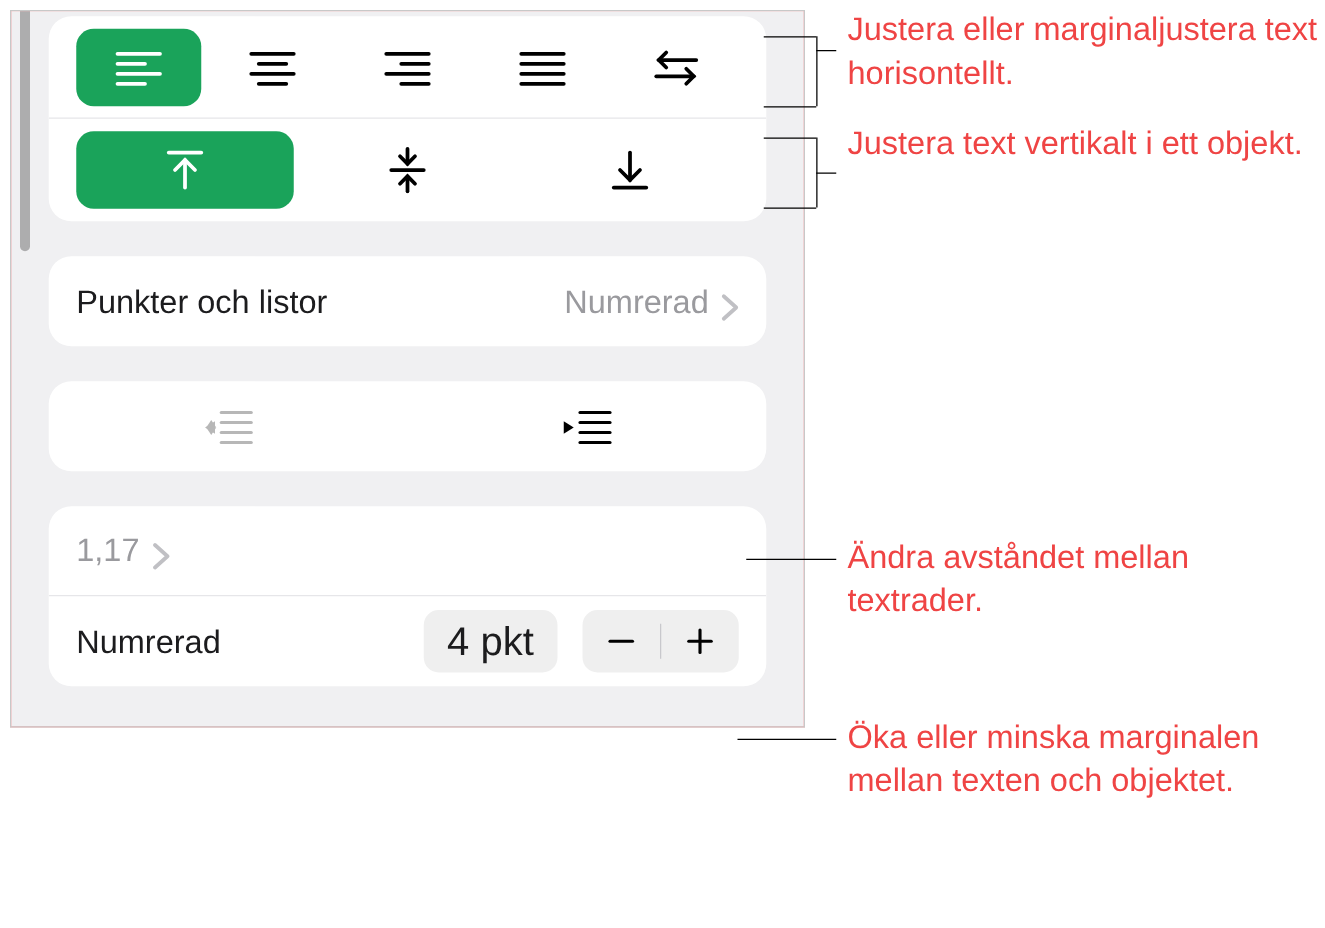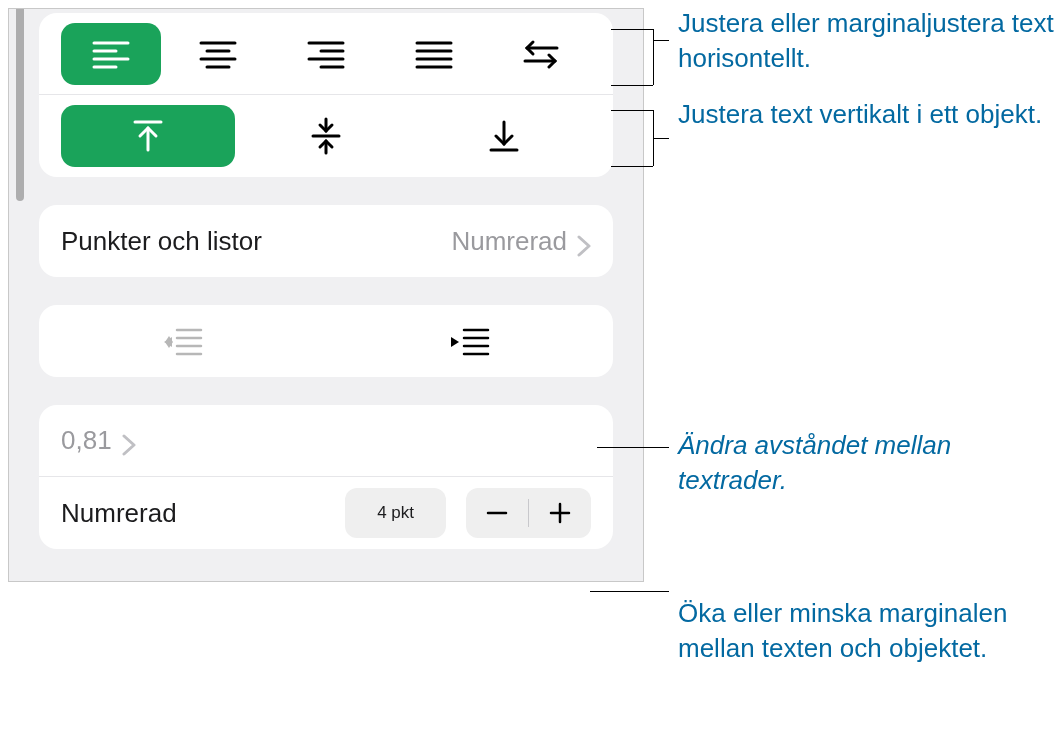--- a/index.html
+++ b/index.html
@@ -126,22 +126,22 @@
     height: 50px;
     margin-left: 12px;
     overflow: hidden;
   }
   .stepper-val {
     background: #efefef;
     border-radius: 12px;
     height: 50px;
     display: flex;
     align-items: center;
-    padding: 0 32px;
-    font-size: 17px;
+    padding: 0 19px;
+    font-size: 32px;
     color: #1c1c1e;
     margin-right: 8px;
   }
   .stepper-btn {
     width: 62px;
     height: 100%;
     display: flex;
     align-items: center;
     justify-content: center;
     font-size: 30px;
@@ -150,21 +150,21 @@
   }
   .stepper-sep {
     width: 1px;
     height: 28px;
     background: #c8c8cc;
   }
   .callout {
     position: absolute;
     font-size: 26px;
     line-height: 1.35;
-    color: #0369a1;
+    color: #ef4444;
   }
   .callout-line {
     position: absolute;
     height: 1px;
     background: #000;
   }
   .callout-bracket {
     position: absolute;
     width: 1px;
     background: #000;
@@ -309,21 +309,21 @@
               </g>
               <polygon points="1,11 9,16 1,21" fill="#000"></polygon>
             </svg>
           </div>
         </div>
       </div>
 
       <div class="card">
         <div class="list-row">
           <div class="right-group">
-            <span class="list-value">0,81</span>
+            <span class="list-value">1,17</span>
             <svg class="chevron" width="14" height="22">
               <polyline points="2,2 12,11 2,20" fill="none" stroke="#c0c0c4" stroke-width="3" stroke-linecap="round" stroke-linejoin="round"></polyline>
             </svg>
           </div>
         </div>
         <div class="list-row">
           <span class="list-label">Numrerad</span>
           <div class="right-group">
             <div class="stepper-val">4 pkt</div>
             <div class="stepper">
@@ -355,16 +355,16 @@
 <div class="callout-line" style="left:653px; top:40px; width:16px;"></div>
 <div class="callout" style="left:678px; top:6px;">Justera eller marginaljustera text horisontellt.</div>
 
 <div class="callout-bracket" style="left:653px; top:110px; height:56px;"></div>
 <div class="callout-tick" style="left:611px; top:110px; width:42px;"></div>
 <div class="callout-tick" style="left:611px; top:166px; width:42px;"></div>
 <div class="callout-line" style="left:653px; top:138px; width:16px;"></div>
 <div class="callout" style="left:678px; top:97px;">Justera text vertikalt i ett objekt.</div>
 
 <div class="callout-line" style="left:597px; top:447px; width:72px;"></div>
-<div class="callout" style="left:678px; top:428px;font-style:italic;">Ändra avståndet mellan textrader.</div>
+<div class="callout" style="left:678px; top:428px;">Ändra avståndet mellan textrader.</div>
 
 <div class="callout-line" style="left:590px; top:591px; width:79px;"></div>
-<div class="callout" style="left:678px; top:596px;">Öka eller minska marginalen mellan texten och objektet.</div>
+<div class="callout" style="left:678px; top:572px;">Öka eller minska marginalen mellan texten och objektet.</div>
 
 </body></html>

